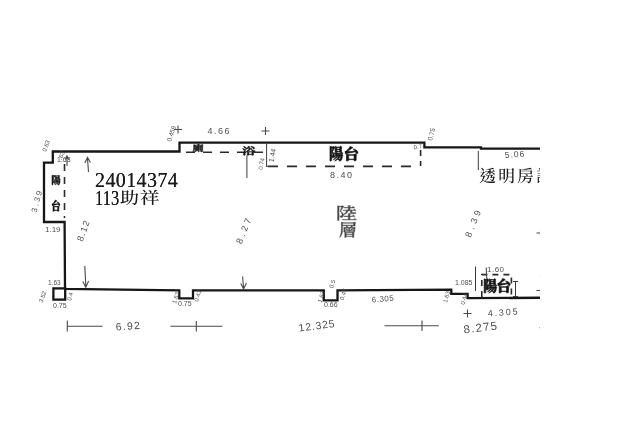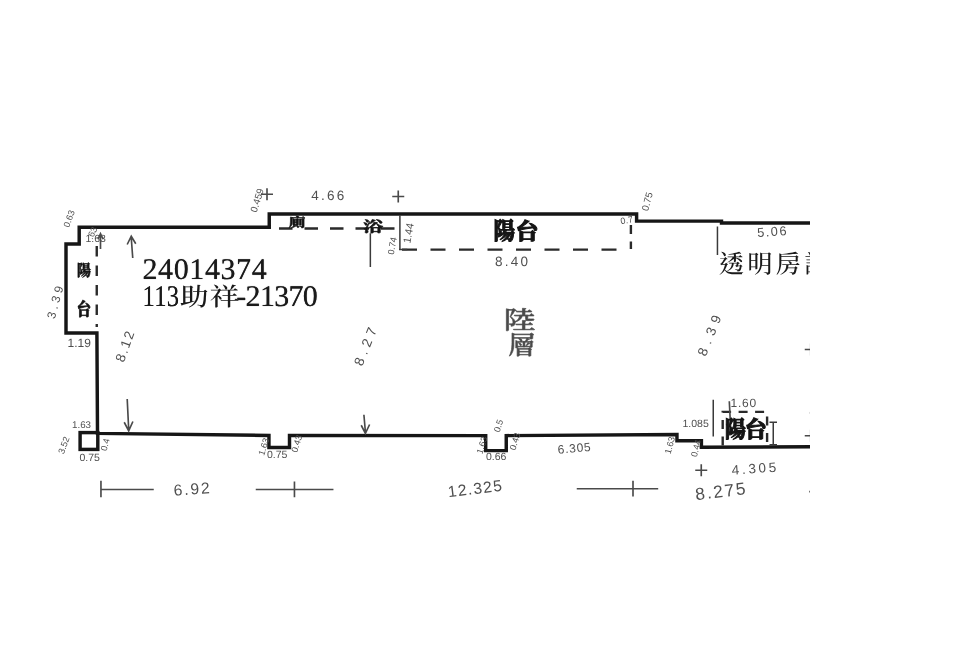--- a/index.html
+++ b/index.html
@@ -137,15 +137,14 @@
   <use href="#r透" transform="translate(479.2,181.9) scale(0.168,-0.168)"></use>
   <use href="#r明" transform="translate(498.2,181.9) scale(0.168,-0.168)"></use>
   <use href="#r房" transform="translate(517.2,181.9) scale(0.168,-0.168)"></use>
   <use href="#r訊" transform="translate(536.2,181.9) scale(0.168,-0.168)"></use>
   <use href="#r製" transform="translate(555.2,181.9) scale(0.168,-0.168)"></use>
   <use href="#r表" transform="translate(574.2,181.9) scale(0.168,-0.168)"></use>
 </g>
 </svg>
 <div class="t" style="left:95px;top:169px;font-size:20px;letter-spacing:0.4px;">24014374</div>
 <div class="t" style="left:95px;top:187px;font-size:20px;letter-spacing:0.2px;transform:scaleX(0.82);transform-origin:0 0;">113</div>
-<div class="t" style="left:157.5px;top:187px;font-size:20px;letter-spacing:-0.45px;">-21370</div>
 </div>
   </div>
 
 </body></html>

